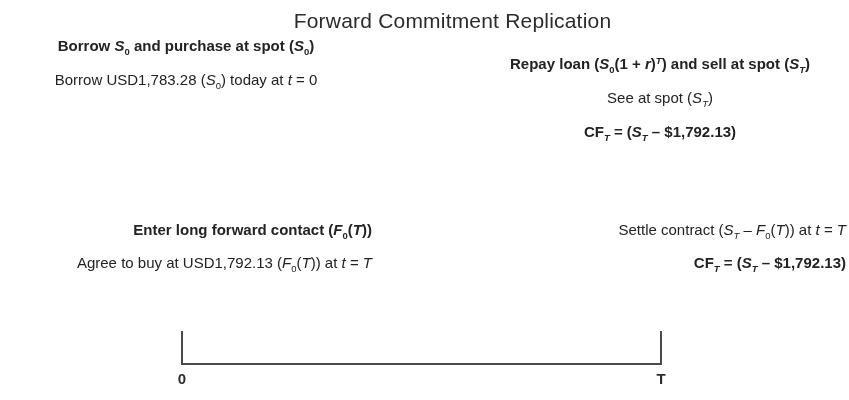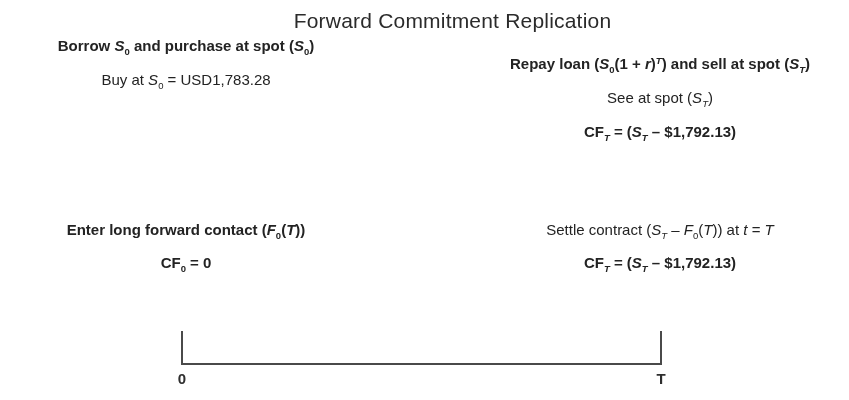--- a/index.html
+++ b/index.html
@@ -10,21 +10,21 @@
   .title{
     position:absolute;top:9px;left:0;width:100%;text-align:center;
     font-size:21px;font-weight:400;color:#2b2b2b;letter-spacing:.2px;padding-left:28px;
   }
   .panel{position:absolute;width:372px;text-align:center;}
   .p-tl{left:0;top:37px;}
   .p-tr{left:474px;top:55px;}
   .p-bl{left:0;top:221px;}
   .p-br{left:474px;top:221px;}
   .ln{font-size:15px;line-height:17px;margin-bottom:17px;white-space:nowrap;}
-  .p-bl .ln,.p-br .ln{margin-bottom:16px;}
+  .p-bl .ln,.p-br .ln{margin-bottom:16px;text-align:right;}
   .b{font-weight:700;}
   .it{font-style:italic;}
   sub,sup{font-size:9.5px;line-height:0;position:relative;vertical-align:baseline;}
   sub{top:4px;}
   sup{top:-5px;}
   .timeline{position:absolute;left:0;top:0;width:100%;height:100%;pointer-events:none;}
   .bracket{
     position:absolute;left:181px;top:331px;width:477px;height:32px;
     border-left:2px solid #4a4a4a;border-right:2px solid #4a4a4a;border-bottom:2px solid #4a4a4a;
   }
@@ -37,32 +37,32 @@
 </style>
 </head>
 <body>
 
 <div class="fig">
 
   <div class="title">Forward Commitment Replication</div>
 
   <section class="panel p-tl">
     <div class="ln b"><span>Borrow </span><span class="it">S</span><sub>0</sub><span> and purchase at spot (</span><span class="it">S</span><sub>0</sub><span>)</span></div>
-    <div class="ln"><span>Buy at </span><span class="it">S</span><sub>0</sub><span> = USD1,783.28</span></div>
+    <div class="ln"><span>Borrow USD1,783.28 (</span><span class="it">S</span><sub>0</sub><span>) today at </span><span class="it">t</span><span> = 0</span></div>
   </section>
 
   <section class="panel p-tr">
     <div class="ln b"><span>Repay loan (</span><span class="it">S</span><sub>0</sub><span>(1 + </span><span class="it">r</span><span>)</span><sup class="it">T</sup><span>) and sell at spot (</span><span class="it">S</span><sub class="it">T</sub><span>)</span></div>
     <div class="ln"><span>See at spot (</span><span class="it">S</span><sub class="it">T</sub><span>)</span></div>
     <div class="ln b"><span>CF</span><sub class="it">T</sub><span> = (</span><span class="it">S</span><sub class="it">T</sub><span> – $1,792.13)</span></div>
   </section>
 
   <section class="panel p-bl">
     <div class="ln b"><span>Enter long forward contact (</span><span class="it">F</span><sub>0</sub><span>(</span><span class="it">T</span><span>))</span></div>
-    <div class="ln b"><span>CF</span><sub>0</sub><span> = 0</span></div>
+    <div class="ln"><span>Agree to buy at USD1,792.13 (</span><span class="it">F</span><sub>0</sub><span>(</span><span class="it">T</span><span>)) at </span><span class="it">t</span><span> = </span><span class="it">T</span></div>
   </section>
 
   <section class="panel p-br">
     <div class="ln"><span>Settle contract (</span><span class="it">S</span><sub class="it">T</sub><span> – </span><span class="it">F</span><sub>0</sub><span>(</span><span class="it">T</span><span>)) at </span><span class="it">t</span><span> = </span><span class="it">T</span></div>
     <div class="ln b"><span>CF</span><sub class="it">T</sub><span> = (</span><span class="it">S</span><sub class="it">T</sub><span> – $1,792.13)</span></div>
   </section>
 
   <div class="timeline">
     <div class="bracket"></div>
     <div class="tlabel tl-0">0</div>

